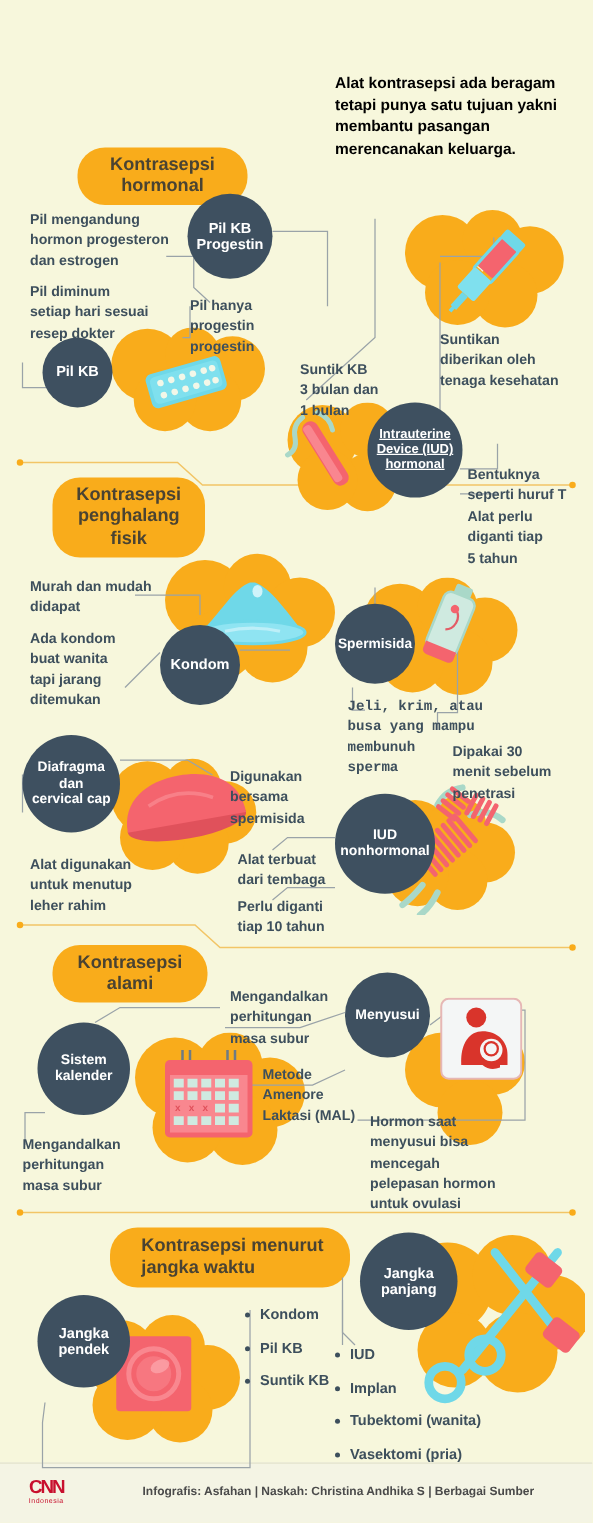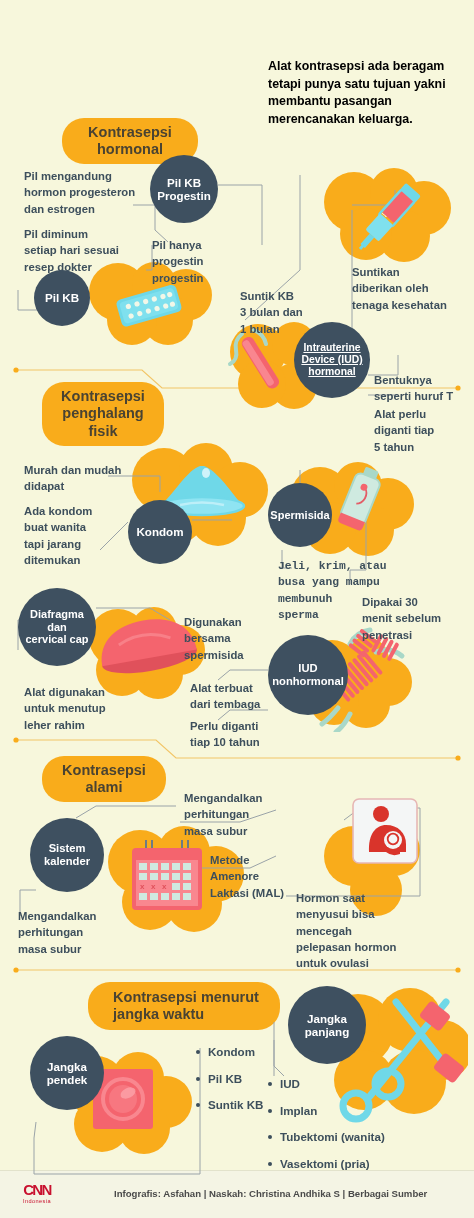--- a/index.html
+++ b/index.html
@@ -519,20 +519,23 @@
       <circle cx="41" cy="41" r="4.4" fill="#F4F6F6"></circle>
     </svg>
   </div>
 
   <div class="bubble" style="left:30px;top:818px;width:74px;height:74px;font-size:11.2px;">
     <div>
       <div>Sistem</div>
       <div>kalender</div>
     </div>
   </div>
+  <div class="bubble" style="left:276px;top:778px;width:68px;height:68px;font-size:11.2px;">
+    <div>Menyusui</div>
+  </div>
 
   <div class="ln" style="left:0;top:750px;">
     <svg width="474" height="220" viewBox="0 0 474 220">
       <g stroke="#9AA3A8" stroke-width="1" fill="none">
         <path d="M76 68 L96 56 L176 56"></path>
         <path d="M36 140 L20 140 L20 166"></path>
         <path d="M276 60 L240 72 L180 72"></path>
         <path d="M276 106 L250 118 L196 118"></path>
         <path d="M344 70 L360 58 L420 58 L420 146 L286 146"></path>
       </g>

